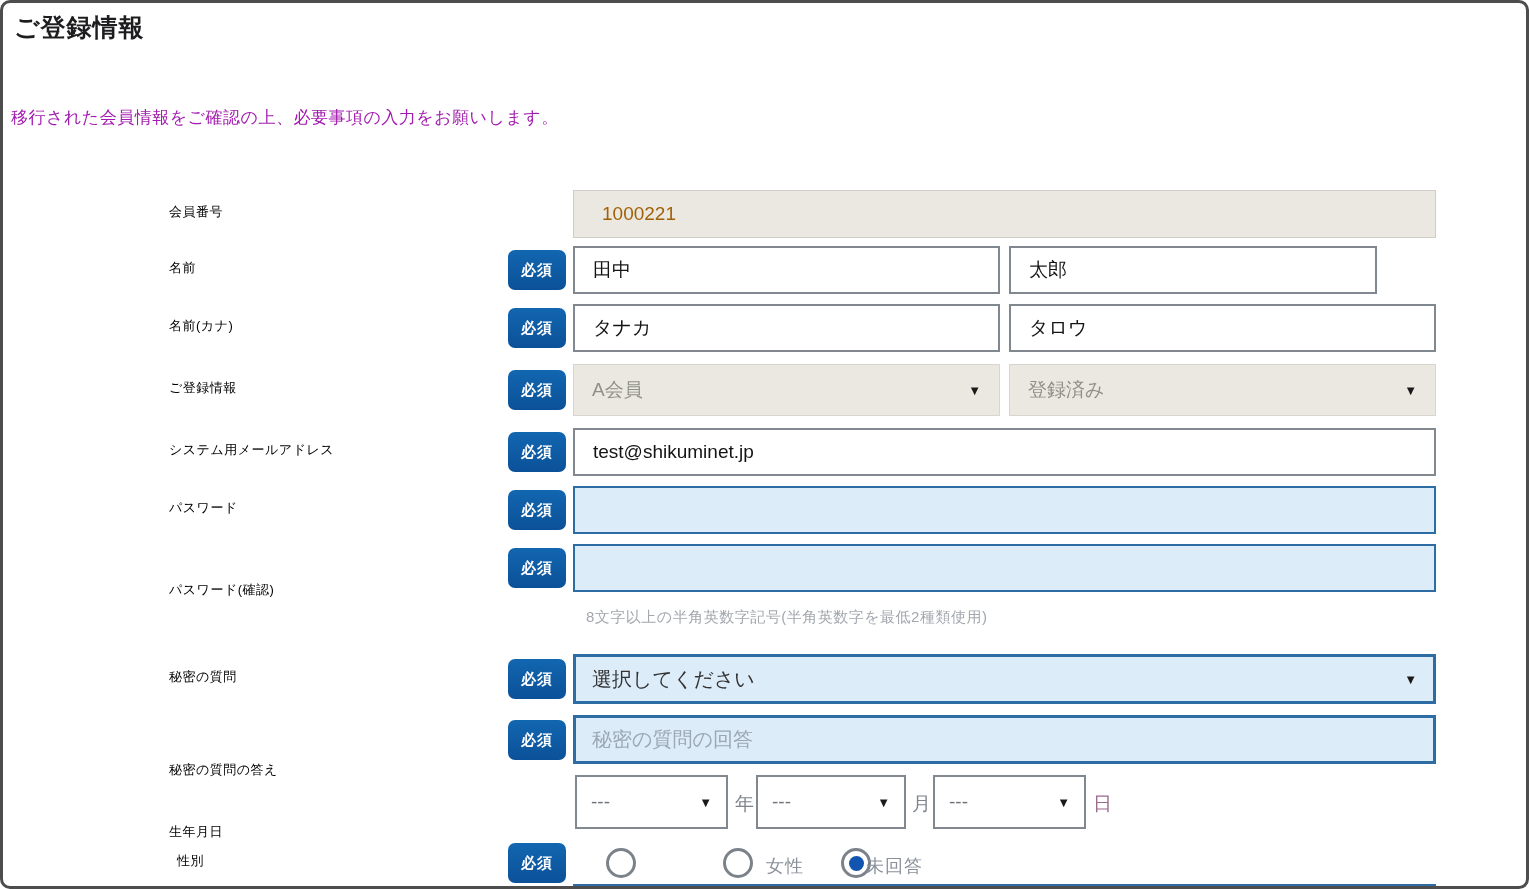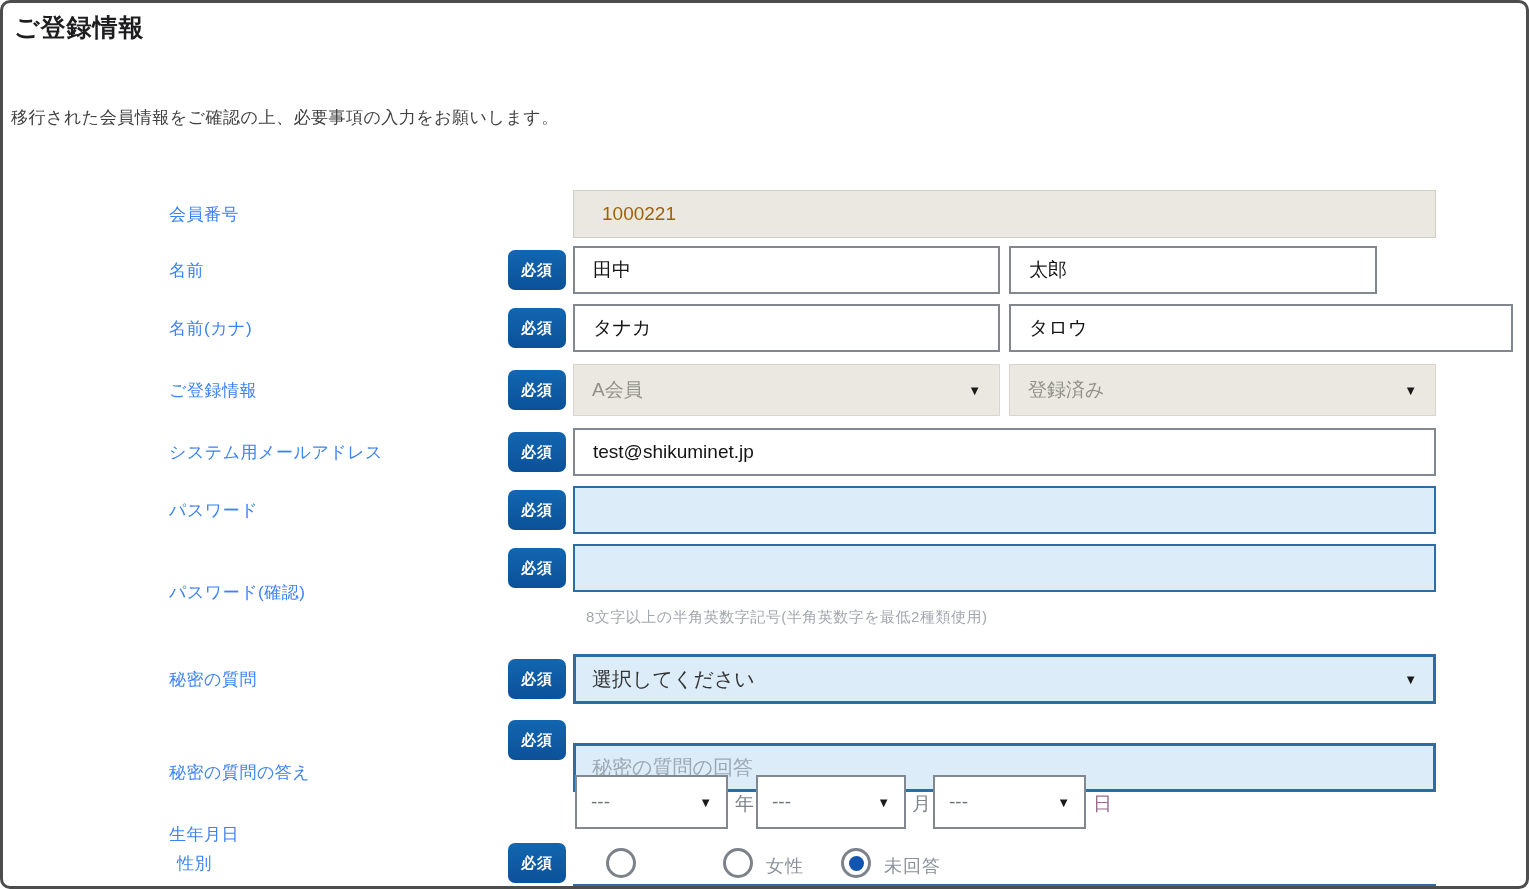--- a/index.html
+++ b/index.html
@@ -1,35 +1,35 @@
 <!DOCTYPE html>
 <html><head>
 <meta charset="utf-8">
 <style>
   html,body{margin:0;padding:0;background:#fff;}
   body{font-family:"Liberation Sans","DejaVu Sans",sans-serif;}
   .page{position:relative;width:1529px;height:889px;background:#ffffff;
         border:3px solid #4d4d4d;border-radius:10px;box-sizing:border-box;overflow:hidden;}
   .abs{position:absolute;box-sizing:border-box;}
   .page-title{left:11px;top:8px;font-size:25px;font-weight:bold;color:#1d1d1f;letter-spacing:1px;}
-  .page-subtitle{left:8px;top:103px;font-size:17px;color:#404040;letter-spacing:0.5px;}
-  .field-label{color:#3b82f6;font-size:17px;letter-spacing:0.5px;}
+  .page-subtitle{left:8px;top:103px;font-size:17px;color:#a21caf;letter-spacing:0.5px;}
+  .field-label{color:#000000;font-size:13px;letter-spacing:0.5px;}
   .req-badge{width:58px;height:40px;background:linear-gradient(#1266b0,#0b5199);border-radius:7px;
              color:#ffffff;font-size:15px;font-weight:bold;display:flex;align-items:center;justify-content:center;letter-spacing:1px;}
   .txt-input{background:#ffffff;border:2px solid #82888f;color:#141414;font-size:19px;
              padding:0 18px;font-family:inherit;outline:none;border-radius:0;}
   .ro-input{background:#eae8e1;border:1px solid #cfcdc6;color:#a16207;font-size:19px;
             padding:0 28px;font-family:inherit;outline:none;border-radius:0;}
   .gray-select{background:#eae8e1;border:1px solid #d8d6cf;color:#8f8f8a;font-size:19px;
                display:flex;align-items:center;padding:0 18px;}
   .blue-field{background:#ddecf9;border:2px solid #2e6da4;}
   .blue-select{background:#ddecf9;border:3px solid #2e6da4;color:#333333;font-size:20px;
                display:flex;align-items:center;padding:0 16px;}
   .blue-answer{background:#ddecf9;border:3px solid #2e6da4;color:#9aa7b5;font-size:20px;
-               display:flex;align-items:center;padding:0 16px;margin-top:28px;}
+               display:flex;align-items:center;padding:0 16px;}
   .blue-answer::placeholder{color:#9aa7b5;}
   input.blue-answer{font-family:inherit;outline:none;border-radius:0;}
   .date-select{background:#ffffff;border:2px solid #82888f;color:#6f747b;font-size:19px;
                display:flex;align-items:center;padding:0 14px;}
   .sel-arrow{margin-left:auto;color:#1a1a1a;font-size:13px;line-height:1;}
   .unit{font-size:19px;color:#7d838b;}
   .unit-day{color:#9a6b8d;}
   .hint{color:#a3a8ae;font-size:15px;letter-spacing:0.5px;}
   .radio{width:30px;height:30px;border-radius:50%;border:3px solid #7b828a;background:#fff;
          display:flex;align-items:center;justify-content:center;}
@@ -50,21 +50,21 @@
   <input class="abs ro-input" style="left: 570px; top: 187px; width: 863px; height: 48px;" readonly="" value="1000221">
 
   <div class="abs field-label" style="left:166px;top:256px;">名前</div>
   <div class="abs req-badge" style="left:505px;top:247px;">必須</div>
   <input class="abs txt-input" style="left: 570px; top: 243px; width: 427px; height: 48px;" value="田中">
   <input class="abs txt-input" style="left: 1006px; top: 243px; width: 368px; height: 48px;" value="太郎">
 
   <div class="abs field-label" style="left:166px;top:314px;">名前(カナ)</div>
   <div class="abs req-badge" style="left:505px;top:305px;">必須</div>
   <input class="abs txt-input" style="left: 570px; top: 301px; width: 427px; height: 48px;" value="タナカ">
-  <input class="abs txt-input" style="left: 1006px; top: 301px; width: 504px; height: 48px;" value="タロウ">
+  <input class="abs txt-input" style="left: 1006px; top: 301px; width: 427px; height: 48px;" value="タロウ">
 
   <div class="abs field-label" style="left:166px;top:376px;">ご登録情報</div>
   <div class="abs req-badge" style="left:505px;top:367px;">必須</div>
   <div class="abs gray-select" style="left:570px;top:361px;width:427px;height:52px;">
     <span>A会員</span>
     <span class="sel-arrow">▼</span>
   </div>
   <div class="abs gray-select" style="left:1006px;top:361px;width:427px;height:52px;">
     <span>登録済み</span>
     <span class="sel-arrow">▼</span>
@@ -120,17 +120,17 @@
   <div class="abs radio-label" style="left:646px;top:851px;margin-top:27px;">男性</div>
 
   <div class="abs radio" style="left:720px;top:845px;">
       <span class="dot"></span>
     </div>
   <div class="abs radio-label" style="left:763px;top:851px;">女性</div>
 
   <div class="abs radio selected" style="left:838px;top:845px;">
       <span class="dot"></span>
     </div>
-  <div class="abs radio-label" style="left:881px;top:851px;">未回答</div>
+  <div class="abs radio-label" style="left:863px;top:851px;">未回答</div>
 
   <div class="abs bottom-bar" style="left:570px;top:881px;width:863px;height:8px;"></div>
 
 </div>
 
 </body></html>

